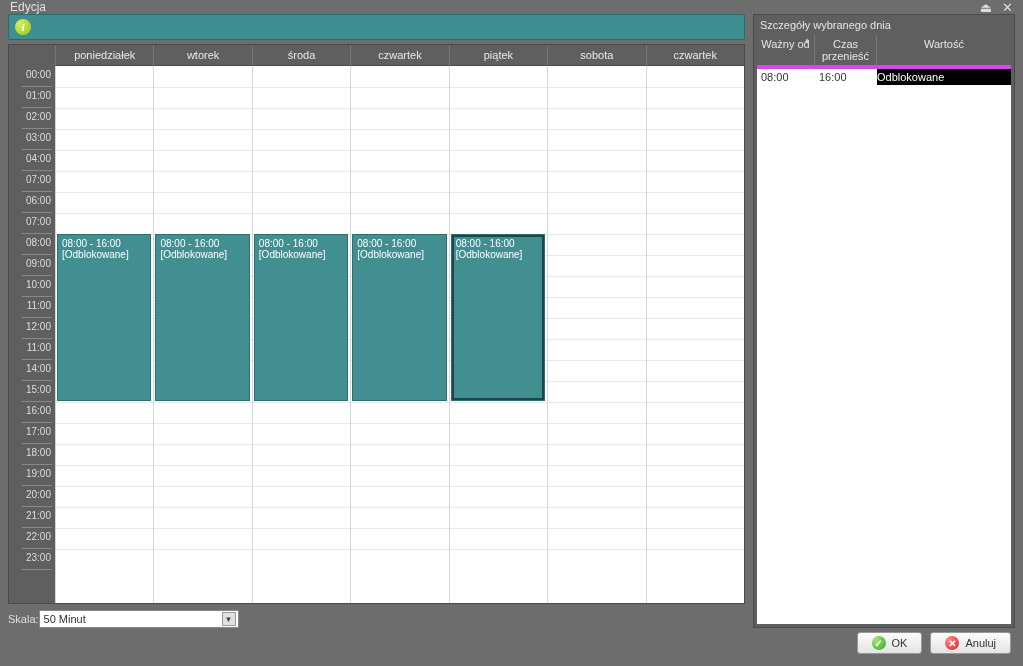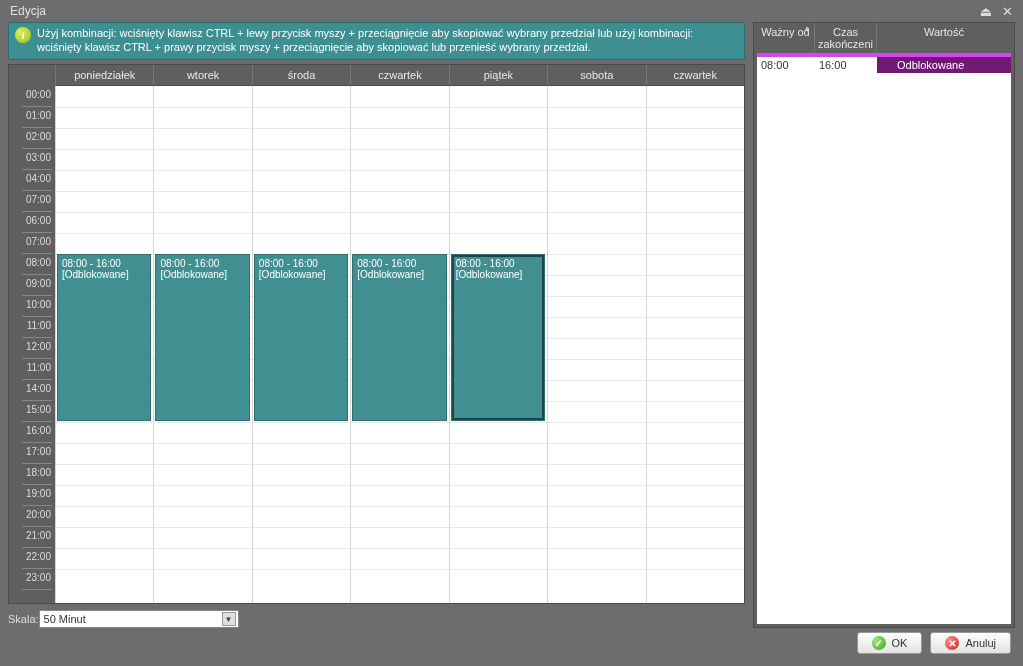--- a/index.html
+++ b/index.html
@@ -13,21 +13,21 @@
   }
   .window {
     width: 100%;
     height: 100%;
     display: flex;
     flex-direction: column;
     background: #6d6d6d;
     padding: 0 8px 8px 8px;
   }
   .titlebar {
-    height: 22px;
+    height: 14px;
     display: flex;
     align-items: center;
     justify-content: space-between;
     color: #e0e0e0;
     padding: 0 2px;
   }
   .titlebar .title { font-size: 12px; }
   .titlebar .ctrls { display:flex; gap:10px; align-items:center; }
   .titlebar .ctrl { cursor:pointer; font-size:13px; color:#ddd; }
 
@@ -207,21 +207,21 @@
   }
   .th1 { width:58px; flex:0 0 58px;}
   .th2 { width:62px; flex:0 0 62px;}
   .th3 { flex:1; border-right:none;}
   .tbody { flex:1; overflow:auto;}
   .tr {
     display:flex; font-size:11px; color:#fff;
   }
   .td1 { width:58px; flex:0 0 58px; padding:2px 4px; background:#fff; color:#333;}
   .td2 { width:62px; flex:0 0 62px; padding:2px 4px; background:#fff; color:#333;}
-  .td3 { flex:1; padding:2px 20px; background:#701a75; color:#fff;}
+  .td3 { flex:1; padding:2px 0; background:#000000; color:#fff;}
 
   .footer {
     height:30px;
     display:flex;
     align-items:center;
     justify-content:flex-end;
     gap:8px;
     padding-right:4px;
   }
   .btn {
@@ -247,21 +247,20 @@
     <div class="ctrls">
       <span class="ctrl">⏏</span>
       <span class="ctrl">✕</span>
     </div>
   </div>
 
   <div class="body">
     <div class="left">
       <div class="hint">
         <span class="icon"></span>
-        <span>Użyj kombinacji: wciśnięty klawisz CTRL + lewy przycisk myszy + przeciągnięcie aby skopiować wybrany przedział lub użyj kombinacji: wciśnięty klawisz CTRL + prawy przycisk myszy + przeciągnięcie aby skopiować lub przenieść wybrany przedział.</span>
       </div>
 
       <div class="calendar-wrap">
         <div class="cal-header">
           <div class="time-col-head"></div>
           <div id="day-heads" style="display:flex; flex:1;">
               <div class="day-head">poniedziałek</div>
               <div class="day-head">wtorek</div>
               <div class="day-head">środa</div>
               <div class="day-head">czwartek</div>
@@ -500,27 +499,28 @@
       <div class="scale-row">
         <span>Skala:</span>
         <div class="scale-select">
           <span>50 Minut</span>
           <span class="arrow">▼</span>
         </div>
       </div>
     </div>
 
     <div class="right">
+      <div class="right-title">Szczegóły wybranego dnia</div>
       <div class="table">
         <div class="thead">
           <div class="th th1">
             <span>Ważny od</span>
             <span class="sort">▲</span>
           </div>
-          <div class="th th2">Czas zakończeni</div>
+          <div class="th th2">Czas przenieść</div>
           <div class="th th3">Wartość</div>
         </div>
         <div class="tbody" id="detail-rows">
             <div class="tr">
               <div class="td1">08:00</div>
               <div class="td2">16:00</div>
               <div class="td3">Odblokowane</div>
             </div>
           </div>
       </div>

